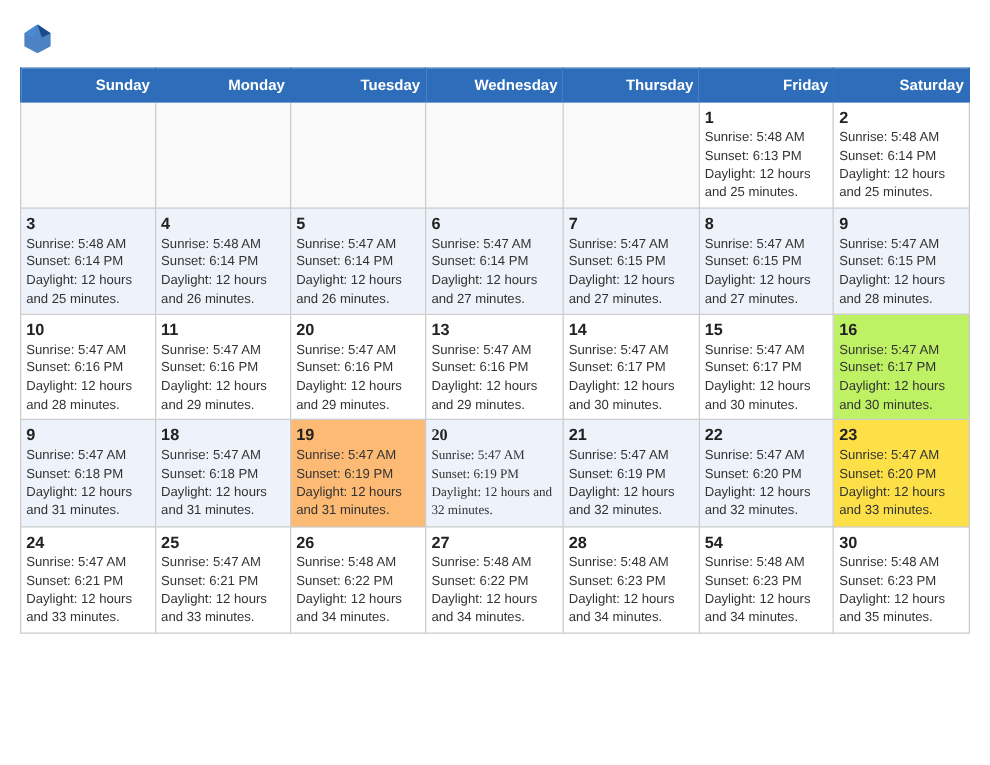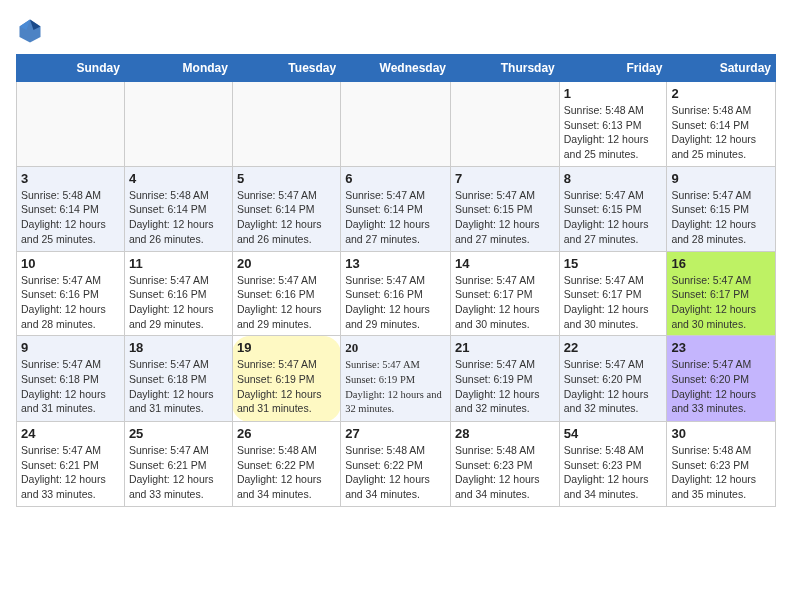--- a/index.html
+++ b/index.html
@@ -207,37 +207,37 @@
       </tr>
       <tr>
         <td style="background: rgb(238, 242, 250);">
           <span class="day-num">9</span>
           <div class="day-info">Sunrise: 5:47 AM<br>Sunset: 6:18 PM<br>Daylight: 12 hours and 31 minutes.</div>
         </td>
         <td style="background: rgb(238, 242, 250);">
           <span class="day-num">18</span>
           <div class="day-info">Sunrise: 5:47 AM<br>Sunset: 6:18 PM<br>Daylight: 12 hours and 31 minutes.</div>
         </td>
-        <td style="background: #fef9c3; border-radius: 18px;">
+        <td style="background: #fdba74;">
           <span class="day-num">19</span>
           <div class="day-info">Sunrise: 5:47 AM<br>Sunset: 6:19 PM<br>Daylight: 12 hours and 31 minutes.</div>
         </td>
         <td style="background: rgb(238, 242, 250); font-family: Liberation Serif, serif;">
           <span class="day-num">20</span>
           <div class="day-info">Sunrise: 5:47 AM<br>Sunset: 6:19 PM<br>Daylight: 12 hours and 32 minutes.</div>
         </td>
         <td style="background: rgb(238, 242, 250);">
           <span class="day-num">21</span>
           <div class="day-info">Sunrise: 5:47 AM<br>Sunset: 6:19 PM<br>Daylight: 12 hours and 32 minutes.</div>
         </td>
         <td style="background: rgb(238, 242, 250);">
           <span class="day-num">22</span>
           <div class="day-info">Sunrise: 5:47 AM<br>Sunset: 6:20 PM<br>Daylight: 12 hours and 32 minutes.</div>
         </td>
-        <td style="background: #c4b5fd;">
+        <td style="background: #fde047;">
           <span class="day-num">23</span>
           <div class="day-info">Sunrise: 5:47 AM<br>Sunset: 6:20 PM<br>Daylight: 12 hours and 33 minutes.</div>
         </td>
       </tr>
       <tr>
         <td style="background: rgb(255, 255, 255);">
           <span class="day-num">24</span>
           <div class="day-info">Sunrise: 5:47 AM<br>Sunset: 6:21 PM<br>Daylight: 12 hours and 33 minutes.</div>
         </td>
         <td style="background: rgb(255, 255, 255);">

